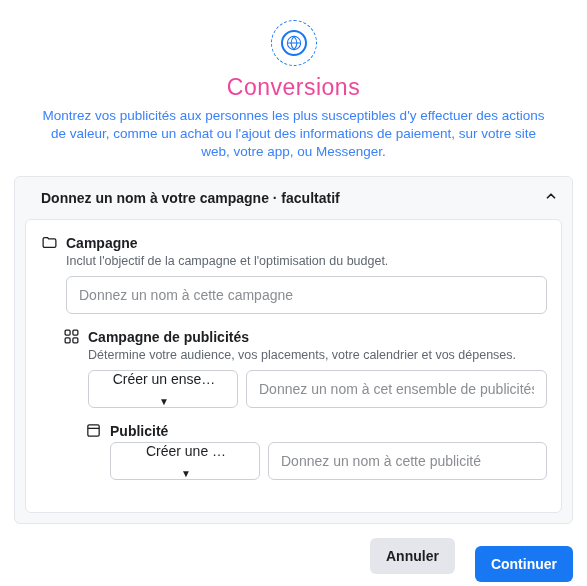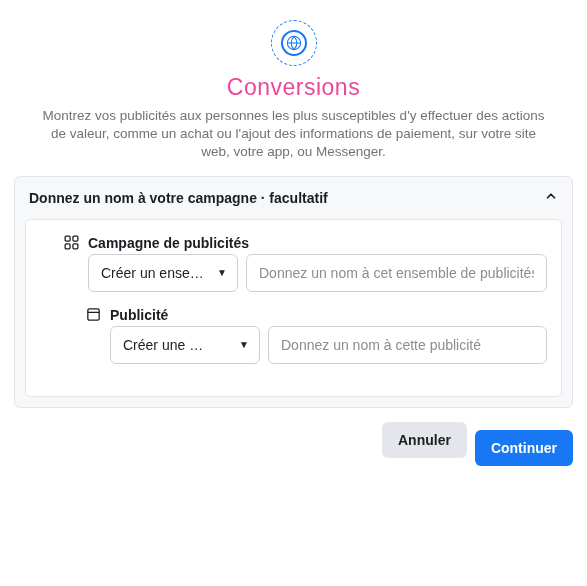--- a/index.html
+++ b/index.html
@@ -22,33 +22,33 @@
     position: relative;
   }
   .hero-icon-inner {
     width: 26px; height: 26px;
     border: 2px solid #1877f2;
     border-radius: 50%;
     display: flex; align-items: center; justify-content: center;
   }
   .hero-icon-inner svg { width: 16px; height: 16px; }
   .hero h1 { font-size: 23px; font-weight: 400; color: #ec4899; letter-spacing: 0.5px; margin-bottom: 6px; }
-  .hero p { font-size: 13.5px; color: #737373; line-height: 1.35; max-width: 510px; margin: 0 auto; }
+  .hero p { font-size: 13.5px; color: #3b82f6; line-height: 1.35; max-width: 510px; margin: 0 auto; }
   .panel {
     background: #f7f8fa;
     border: 1px solid #e4e6eb;
     border-radius: 6px;
     overflow: hidden;
   }
   .panel-header {
     display: flex; justify-content: space-between; align-items: center;
     padding: 12px 14px;
     cursor: pointer;
   }
-  .panel-header .title { font-size: 14px; font-weight: 700; color: #1c1e21; }
+  .panel-header .title { font-size: 14px; font-weight: 700; color: #1c1e21; margin-left: 12px; }
   .panel-header .caret { font-size: 16px; }
   .panel-body {
     background: #fff;
     margin: 0 10px 10px 10px;
     border: 1px solid #e4e6eb;
     border-radius: 6px;
     padding: 14px 14px 16px 14px;
   }
   .level { margin-bottom: 14px; }
   .level:last-child { margin-bottom: 16px; }
@@ -75,29 +75,30 @@
   .select-like {
     height: 38px;
     border: 1px solid #ccd0d5;
     border-radius: 6px;
     padding: 0 10px 0 12px;
     background: #fff;
     display: flex; align-items: center; justify-content: space-between;
     gap: 10px;
     min-width: 150px; max-width: 160px;
     cursor: pointer;
+    flex-direction: column;
   }
   .select-like .sel-text {
     font-size: 14px; color: #1c1e21;
     white-space: nowrap; overflow: hidden; text-overflow: ellipsis;
     max-width: 110px;
   }
   .select-like .sel-caret { font-size: 10px; color: #1c1e21; }
   .footer {
-    display: flex; justify-content: flex-end; gap: 8px;
+    display: flex; justify-content: flex-end; gap: 20px;
     padding: 14px 14px 0 0;
   }
   .btn {
     height: 36px;
     padding: 0 16px;
     border-radius: 6px;
     font-size: 14px;
     font-weight: 600;
     border: none;
     cursor: pointer;
@@ -129,33 +130,48 @@
       <span class="title">Donnez un nom à votre campagne · facultatif</span>
       <span class="caret">
         <svg width="14" height="14" viewBox="0 0 24 24" fill="none" stroke="#1c1e21" stroke-width="3" stroke-linecap="round" stroke-linejoin="round">
             <polyline points="18 15 12 9 6 15"></polyline>
           </svg>
       </span>
     </div>
 
     <div class="panel-body">
 
+      <div class="level">
+        <div class="level-head">
+          <span class="icon">
+            <svg viewBox="0 0 24 24" fill="none" stroke-width="1.8" stroke-linecap="round" stroke-linejoin="round">
+                <path d="M3 7a2 2 0 0 1 2-2h4l2 2h8a2 2 0 0 1 2 2v8a2 2 0 0 1-2 2H5a2 2 0 0 1-2-2V7z"></path>
+              </svg>
+          </span>
+          <span class="name">Campagne</span>
+        </div>
+        <div class="level-desc">Inclut l'objectif de la campagne et l'optimisation du budget.</div>
+        <div class="level-controls full">
+          <input class="text-input" type="text" placeholder="Donnez un nom à cette campagne" style="">
+        </div>
+      </div>
 
       <div class="level level-indent-1">
         <div class="level-head">
           <span class="icon">
             <svg viewBox="0 0 24 24" fill="none" stroke-width="1.8">
                 <rect x="3" y="3" width="7" height="7" rx="1.5"></rect>
                 <rect x="14" y="3" width="7" height="7" rx="1.5"></rect>
                 <rect x="3" y="14" width="7" height="7" rx="1.5"></rect>
                 <rect x="14" y="14" width="7" height="7" rx="1.5"></rect>
               </svg>
           </span>
           <span class="name">Campagne de publicités</span>
         </div>
+        <div class="level-desc">Détermine votre audience, vos placements, votre calendrier et vos dépenses.</div>
         <div class="level-controls full">
           <div class="select-like">
             <span class="sel-text">Créer un ense…</span>
             <span class="sel-caret">▼</span>
           </div>
           <input class="text-input" type="text" placeholder="Donnez un nom à cet ensemble de publicités" style="">
         </div>
       </div>
 
       <div class="level level-indent-2">

